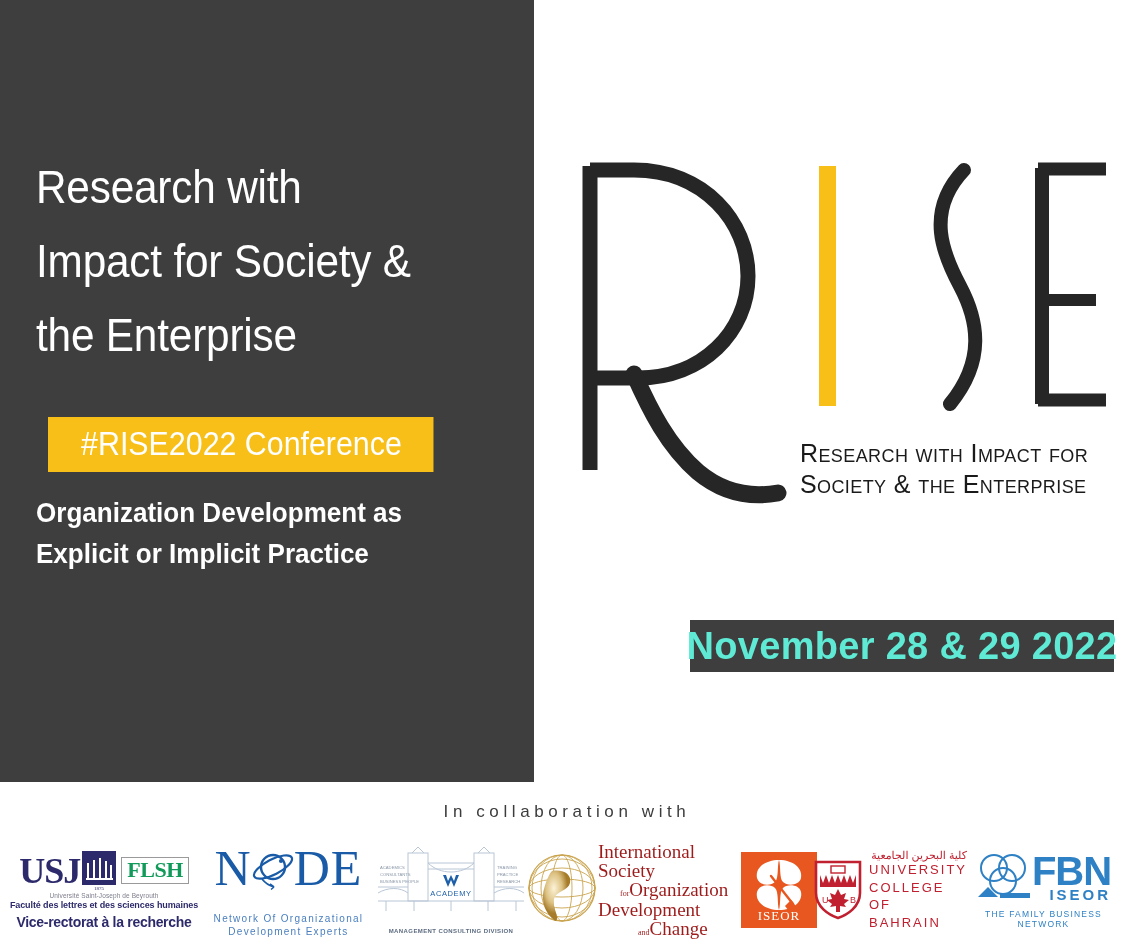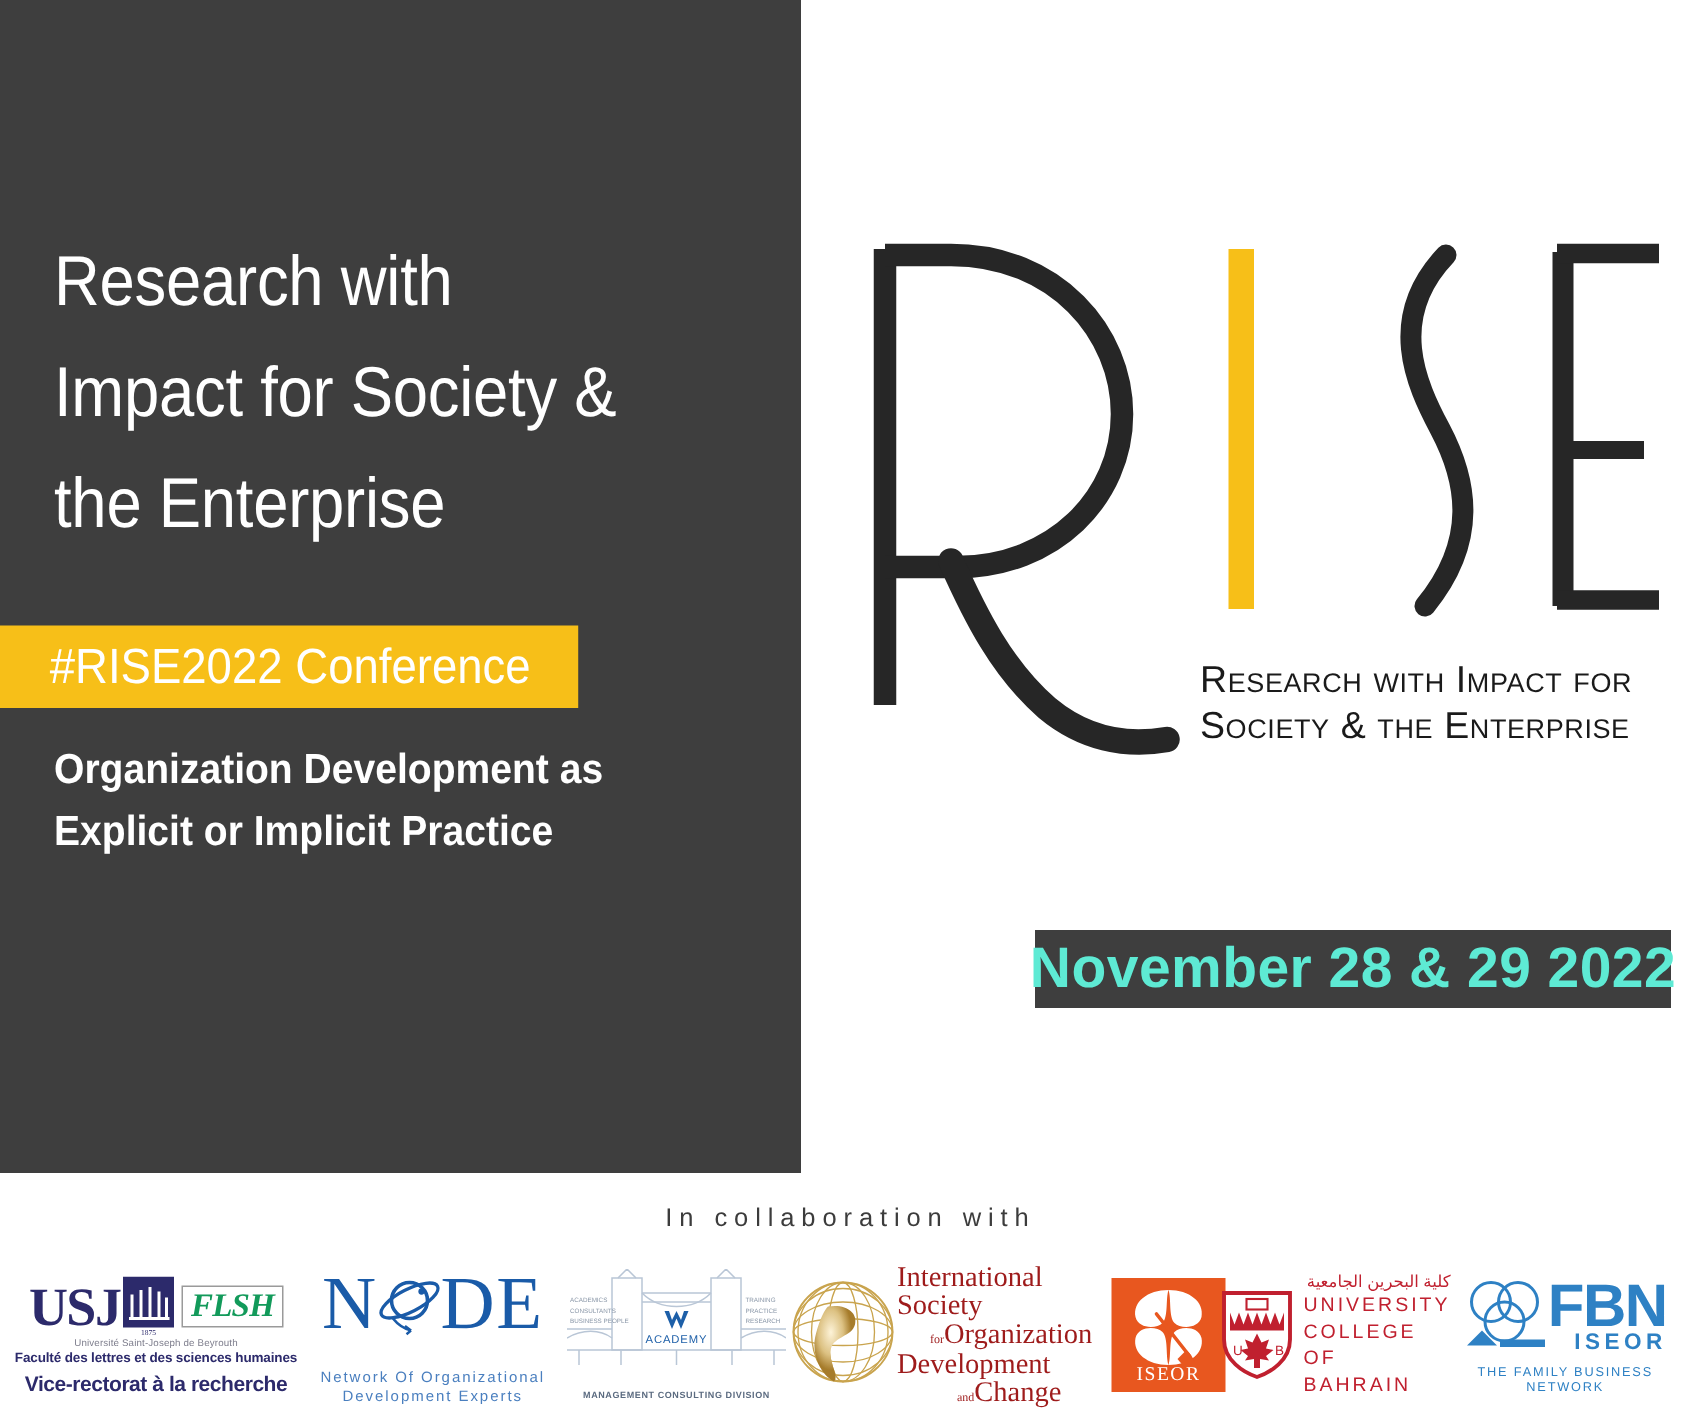--- a/index.html
+++ b/index.html
@@ -23,21 +23,21 @@
     font-weight: 400;
     line-height: 74px;
     letter-spacing: -0.2px;
     font-family: "Liberation Sans Narrow", "Liberation Sans", sans-serif;
     transform: scaleX(0.90);
     transform-origin: left top;
   }
   .hl-line { display: block; white-space: nowrap; }
 
   .conf-tag-wrap {
-    position: absolute; left: 0px; top: 417px;
+    position: absolute; left: 0px; top: 417px; padding-left: 48px;
   }
   .conf-tag {
     display: inline-block;
     background: #f7bf18;
     color: #ffffff;
     font-size: 33px;
     font-weight: 400;
     line-height: 1;
     padding: 10px 34px 12px 36px;
     font-family: "Liberation Sans Narrow", "Liberation Sans", sans-serif;
@@ -96,21 +96,21 @@
     padding: 0 8px;
   }
   .logo-cell { display:flex; align-items:center; justify-content:center; height: 98px; }
 
   
   .usj { width: 192px; position: relative; flex-direction: column; }
   .usj-row { display:flex; align-items:center; gap:2px; }
   .usj-word { font-family: "Liberation Serif", serif; font-weight: 700; font-size: 36px; color:#2c2a6b; letter-spacing:-1px; line-height:1; }
   .usj-mark { width:34px; height:40px; position:relative; }
   .usj-flsh { border:1px solid #9a9a9a; padding:1px 5px 2px; margin-left:3px; }
-  .usj-flsh-t { font-family:"Liberation Serif", serif; font-style:italic; font-weight:700; font-size:22px; color:#129a5a; line-height:1; letter-spacing:-0.5px; }
+  .usj-flsh-t { font-family:"Liberation Serif", serif; font-weight:700; font-size:22px; color:#129a5a; line-height:1; letter-spacing:-0.5px; }
   .usj-l1 { font-size:6.5px; color:#7d7d8c; margin-top:1px; letter-spacing:0.1px; }
   .usj-l2 { font-size:9px; color:#2c2a6b; font-weight:700; margin-top:1px; letter-spacing:-0.1px; }
   .usj-l3 { font-size:14px; color:#2c2a6b; font-weight:700; margin-top:4px; letter-spacing:-0.3px; }
 
   
   .node { width: 175px; flex-direction: column; }
   .node-row { display:flex; align-items:center; }
   .node-l { font-family:"Liberation Serif", serif; font-size:50px; color:#1a5ba8; line-height:1; letter-spacing:1px; }
   .node-planet { width:46px; height:46px; position:relative; margin:0 -2px; }
   .node-c1 { font-size:10px; color:#4a7fbf; letter-spacing:1.3px; margin-top:20px; }

